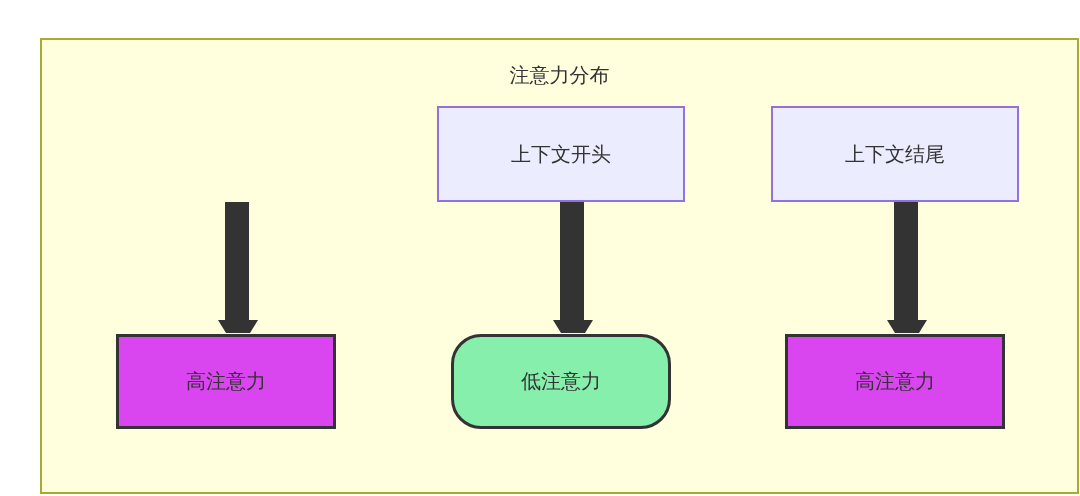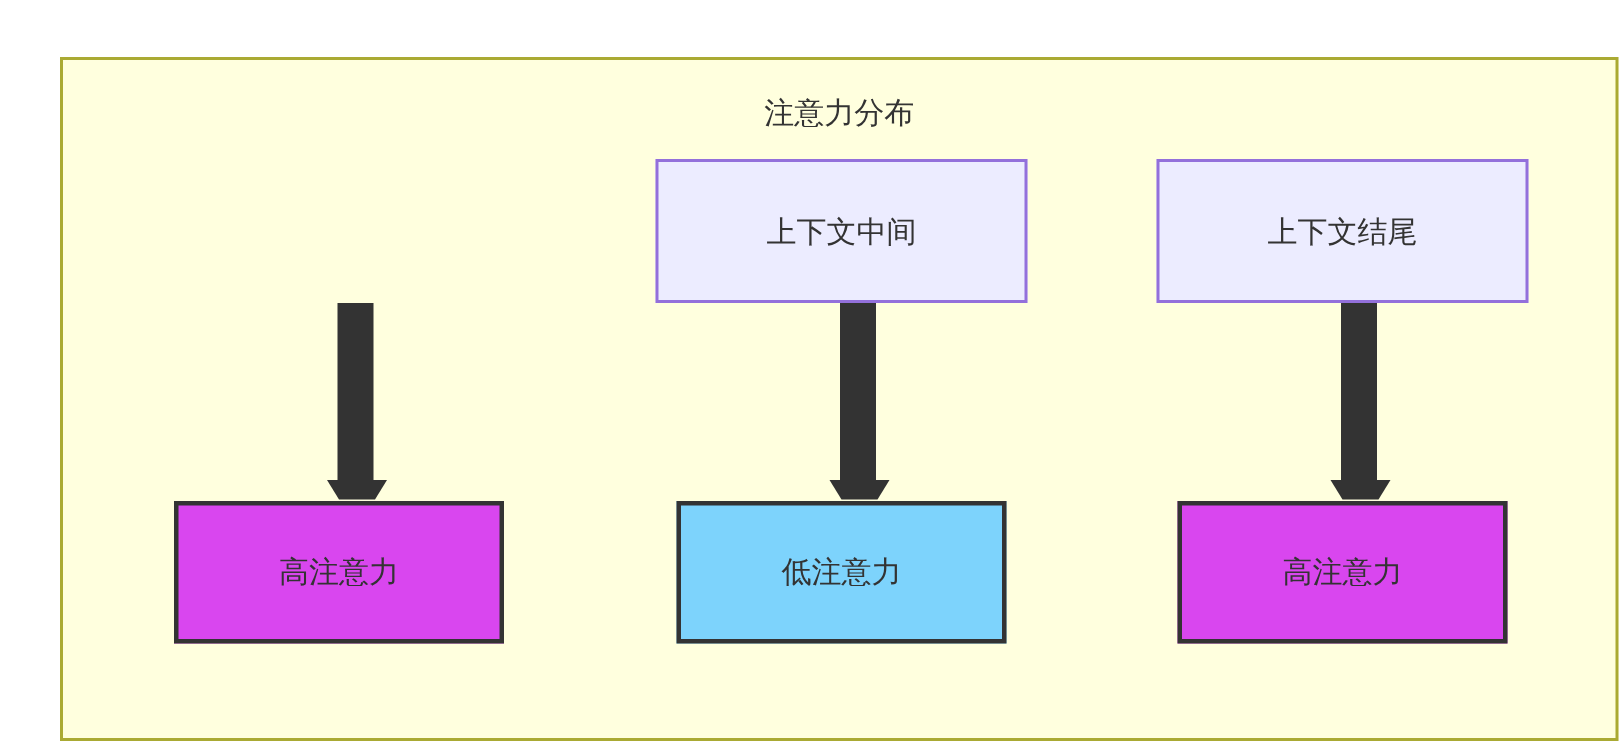--- a/index.html
+++ b/index.html
@@ -39,21 +39,21 @@
     width: 248px; height: 96px;
     background: #ececff;
     border: 2px solid #9370db;
   }
   .result-node {
     top: 294px;
     width: 220px; height: 95px;
     border: 3px solid #333333;
   }
   .level-high { background: #d946ef; }
-  .level-low  { background: #7dd3fc; }
+  .level-low  { background: #86efac; border-radius: 30px; }
 
   .col1.source-node { left: 60px; }
   .col2.source-node { left: 395px; }
   .col3.source-node { left: 729px; }
   .col1.result-node { left: 74px; }
   .col2.result-node { left: 409px; }
   .col3.result-node { left: 743px; }
 
   .arrow-line {
     position: absolute;
@@ -80,21 +80,21 @@
 </head>
 <body>
 
 <div class="cluster">
   <div class="cluster-title">注意力分布</div>
 
   <div class="arrow-line col1"></div>
   <div class="arrow-head col1"></div>
   <div class="node result-node col1 level-high">高注意力</div>
 
-  <div class="node source-node col2">上下文中间</div>
+  <div class="node source-node col2">上下文开头</div>
   <div class="arrow-line col2"></div>
   <div class="arrow-head col2"></div>
   <div class="node result-node col2 level-low">低注意力</div>
 
   <div class="node source-node col3">上下文结尾</div>
   <div class="arrow-line col3"></div>
   <div class="arrow-head col3"></div>
   <div class="node result-node col3 level-high">高注意力</div>
 </div>
 

